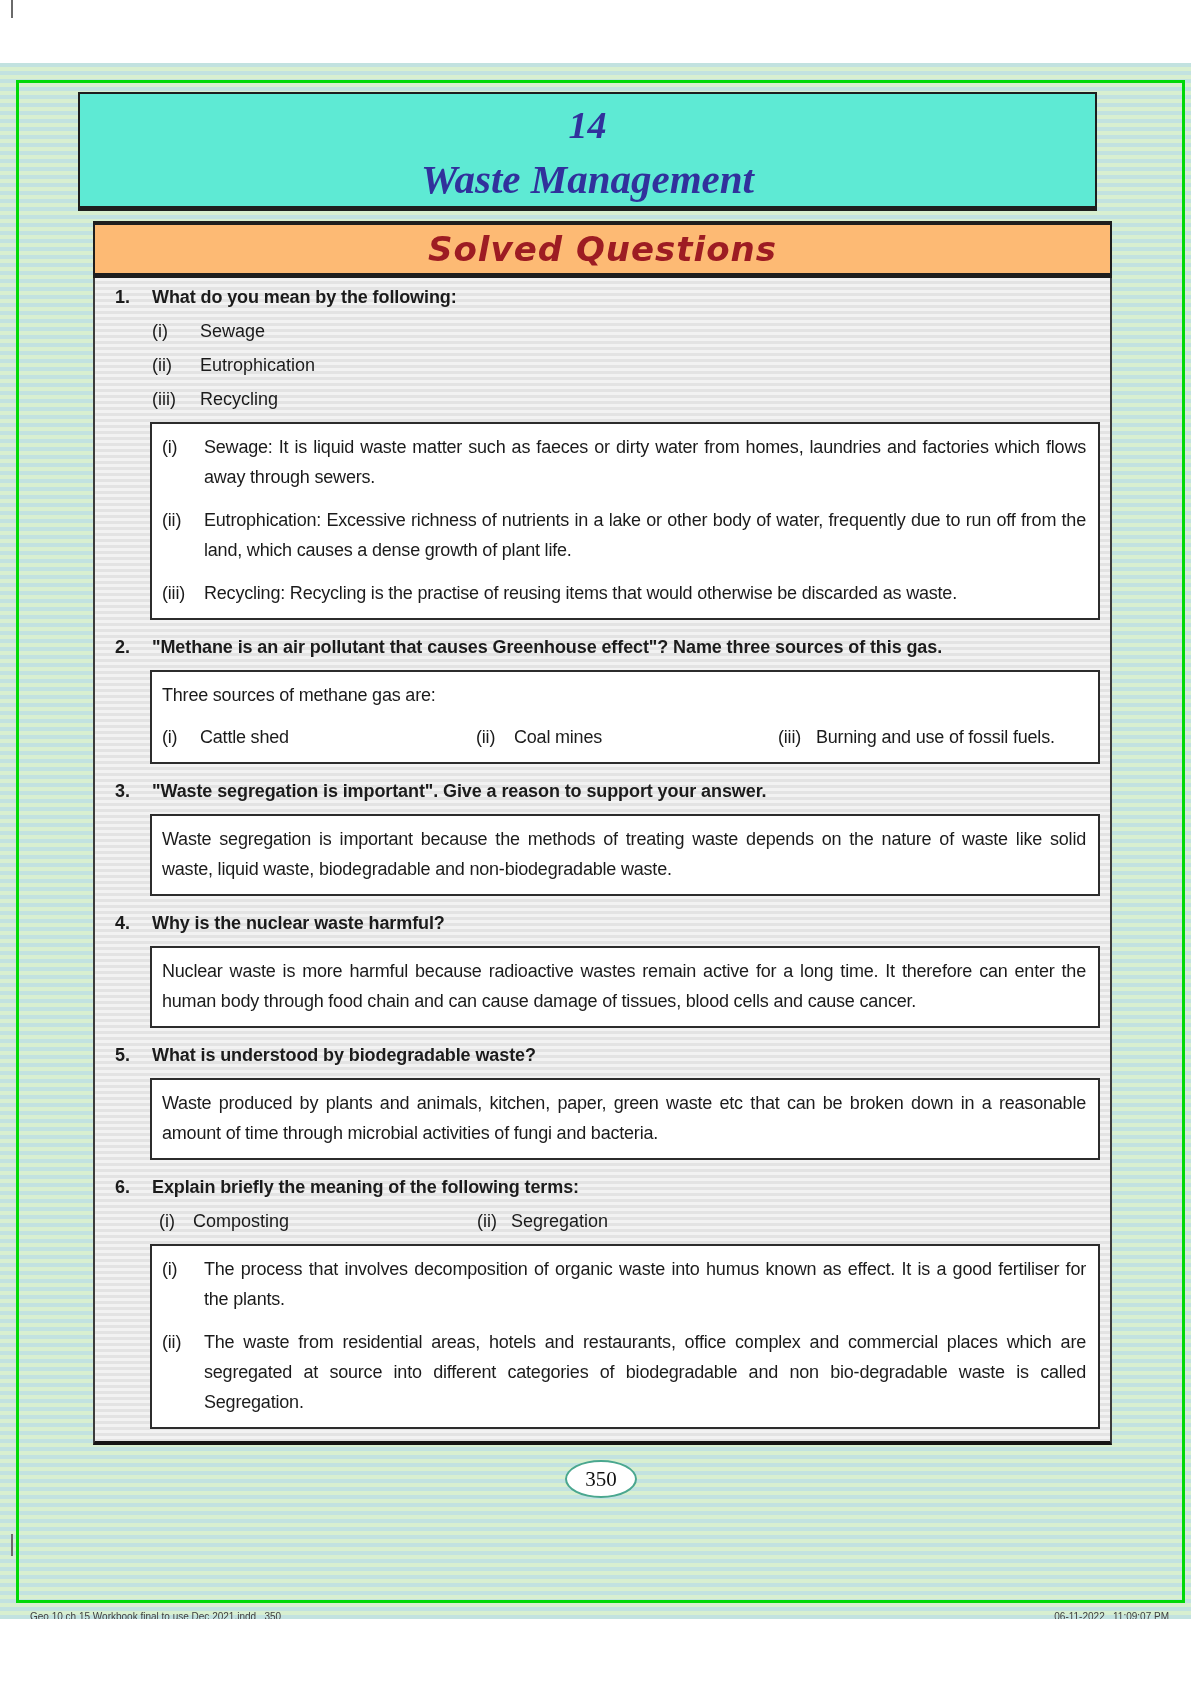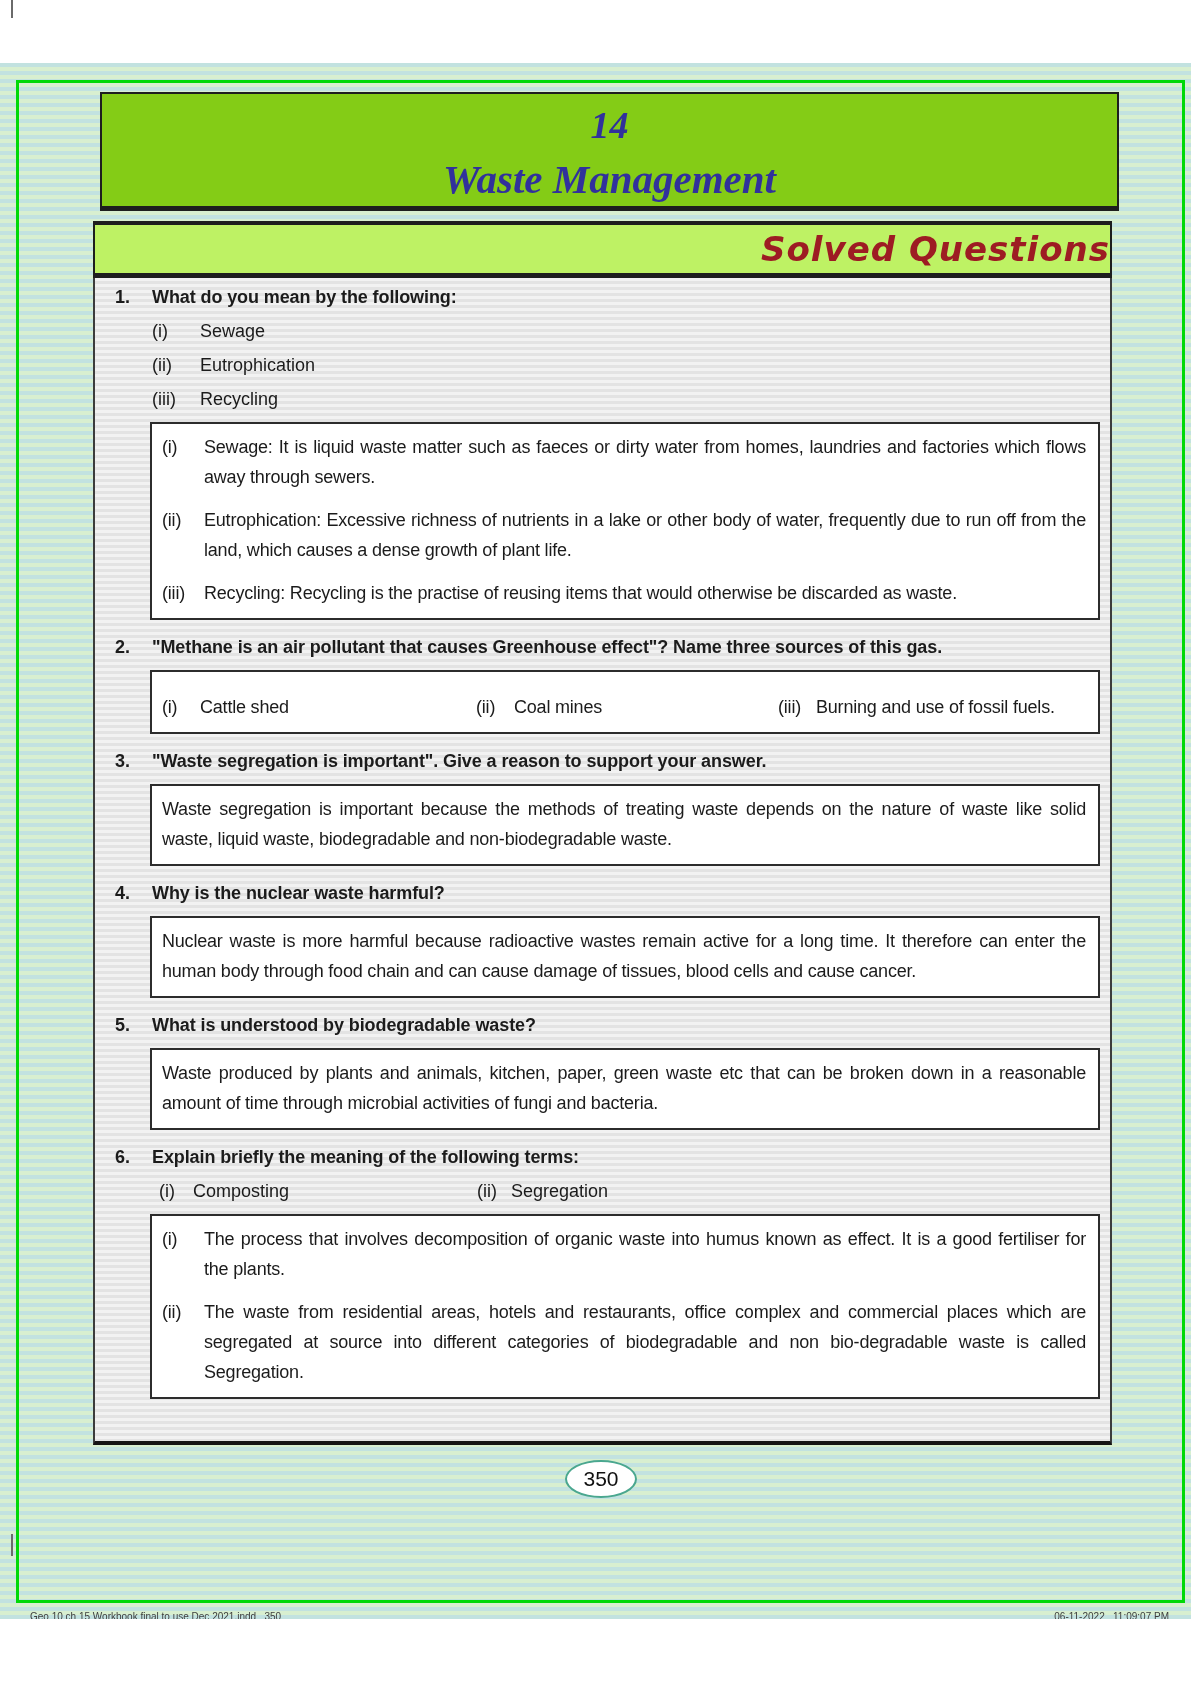--- a/index.html
+++ b/index.html
@@ -12,30 +12,30 @@
       repeating-linear-gradient(180deg, #c2e2e0 0px, #c2e2e0 4px, #d8efd0 4px, #d8efd0 8px),
       repeating-linear-gradient(90deg, rgba(255,255,255,0) 0 3px, rgba(255,255,255,.18) 3px 5px);
     background-blend-mode:normal;}
   .green-frame{position:absolute;left:16px;top:17px;width:1163px;height:1517px;
     border:3px solid #00d907;}
   .tick{position:absolute;width:2px;background:#6a6a6a;}
   .tick-top{left:11px;top:0px;height:18px;}
   .tick-bottom{left:11px;top:1534px;height:22px;}
 
   
-  .chapter-box{position:absolute;left:100px;top:92px;width:1015px;height:112px;background:#84cc16;
+  .chapter-box{position:absolute;left:78px;top:92px;width:1015px;height:112px;background:#5eead4;
     border:2px solid #1e1e1e;border-bottom-width:5px;text-align:center;}
   .chapter-num{margin-top:9px;font-family:"Liberation Serif",serif;font-weight:bold;font-style:italic;
     font-size:38px;color:#31319c;}
   .chapter-title{margin-top:8px;font-family:"Liberation Serif",serif;font-weight:bold;font-style:italic;
     font-size:41px;color:#31319c;}
 
   
-  .solved-box{position:absolute;left:93px;top:221px;width:1015px;height:48px;background:#bef264;
-    border:2px solid #1e1e1e;border-top-width:4px;border-bottom-width:5px;text-align:right;}
+  .solved-box{position:absolute;left:93px;top:221px;width:1015px;height:48px;background:#fdba74;
+    border:2px solid #1e1e1e;border-top-width:4px;border-bottom-width:5px;text-align:center;}
   .solved-title{line-height:48px;font-family:"DejaVu Sans",sans-serif;font-weight:bold;font-style:italic;
     font-size:34px;color:#9d1c23;letter-spacing:1px;}
 
   
   .panel{position:absolute;left:93px;top:278px;width:1015px;height:1163px;overflow:hidden;
     border-left:2px solid #3c3c3c;border-right:2px solid #3c3c3c;border-bottom:4px solid #141414;
     background:repeating-linear-gradient(180deg,#f2f2f2 0px,#f2f2f2 3px,#e3e3e3 3px,#e3e3e3 6px);}
   .q-head{display:flex;font-weight:bold;font-size:18px;margin:17px 10px 0 20px;letter-spacing:-0.1px;}
   .q-head.first{margin-top:9px;}
   .q-num{flex:0 0 37px;}
@@ -51,21 +51,21 @@
   .ans-item{display:flex;}
   .ans-item + .ans-item{margin-top:13px;}
   .ans-item .marker{flex:0 0 42px;}
   .ans-item .txt{flex:1;text-align:justify;}
   .ans-cols{display:grid;grid-template-columns:314px 302px 1fr;margin-top:12px;}
   .ans-col{display:flex;}
   .ans-col .marker{flex:0 0 38px;}
 
   
   .page-oval{position:absolute;left:565px;top:1460px;width:68px;height:34px;background:#fff;
-    border:2px solid #4aa78f;border-radius:50%;text-align:center;line-height:34px;font-size:21px;color:#111;}
+    border:2px solid #4aa78f;border-radius:50%;text-align:center;line-height:34px;font-size:21px;color:#111;font-family:Liberation Serif, serif;}
   .footer-text{position:absolute;top:1548px;font-size:10px;color:#3e3e3e;white-space:pre;}
   .footer-left{left:30px;}
   .footer-right{right:22px;}
 </style>
 </head>
 <body>
 
 <div id="canvas">
   <div class="page-bg">
     <div class="green-frame"></div>
@@ -113,20 +113,21 @@
         <div class="ans-item">
           <span class="marker">(iii)</span>
           <span class="txt">Recycling: Recycling is the practise of reusing items that would otherwise be discarded as waste.</span>
         </div>
       </div>
       <div class="q-head">
         <span class="q-num">2.</span>
         <span class="q-text">"Methane is an air pollutant that causes Greenhouse effect"? Name three sources of this gas.</span>
       </div>
       <div class="ans">
+        <p class="ans-p">Three sources of methane gas are:</p>
         <div class="ans-cols">
           <span class="ans-col">
             <span class="marker">(i)</span>
             <span class="txt">Cattle shed</span>
           </span>
           <span class="ans-col">
             <span class="marker">(ii)</span>
             <span class="txt">Coal mines</span>
           </span>
           <span class="ans-col">

